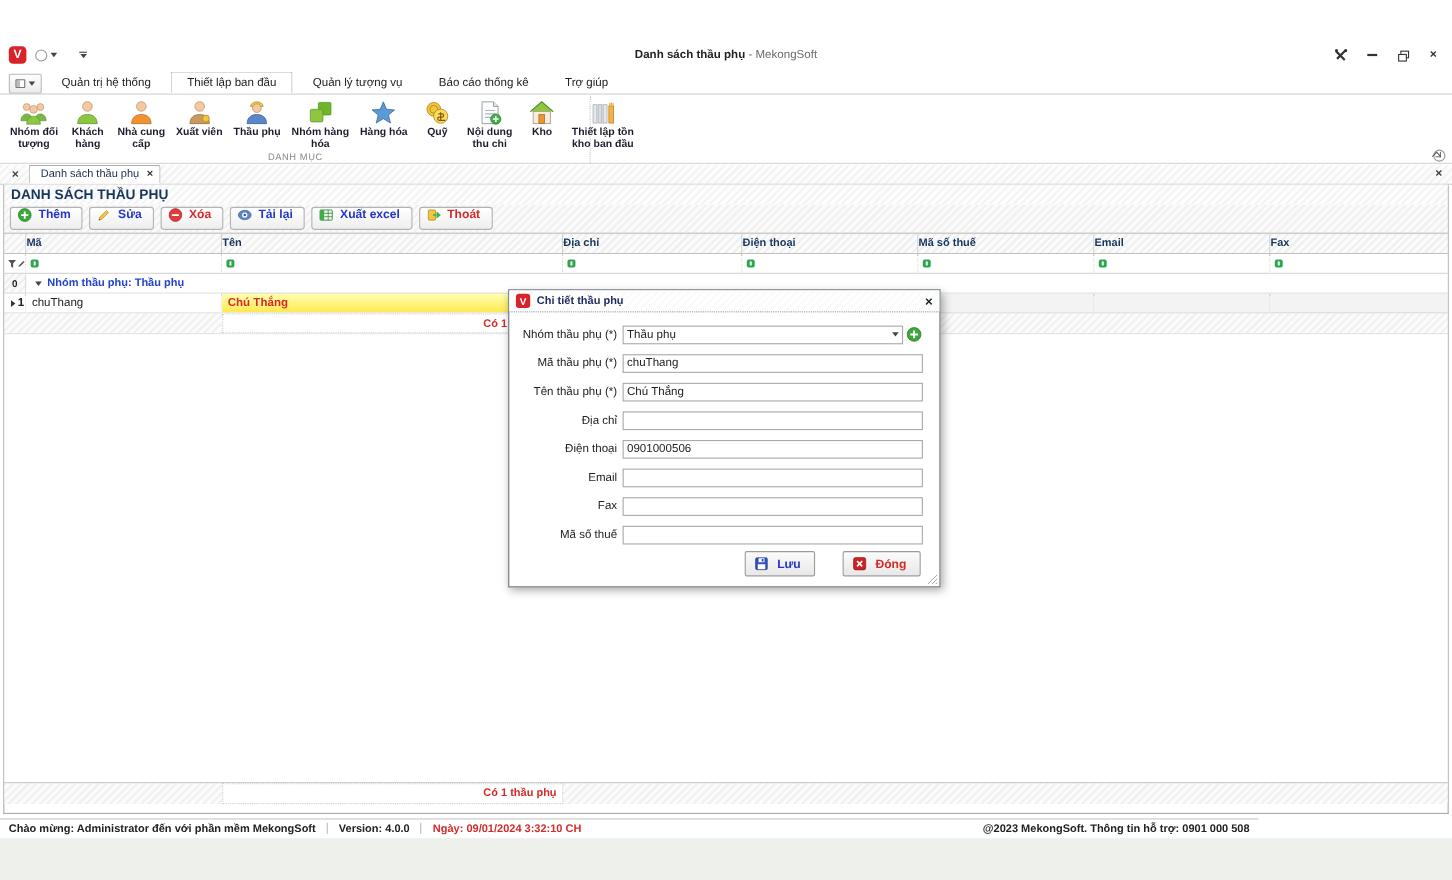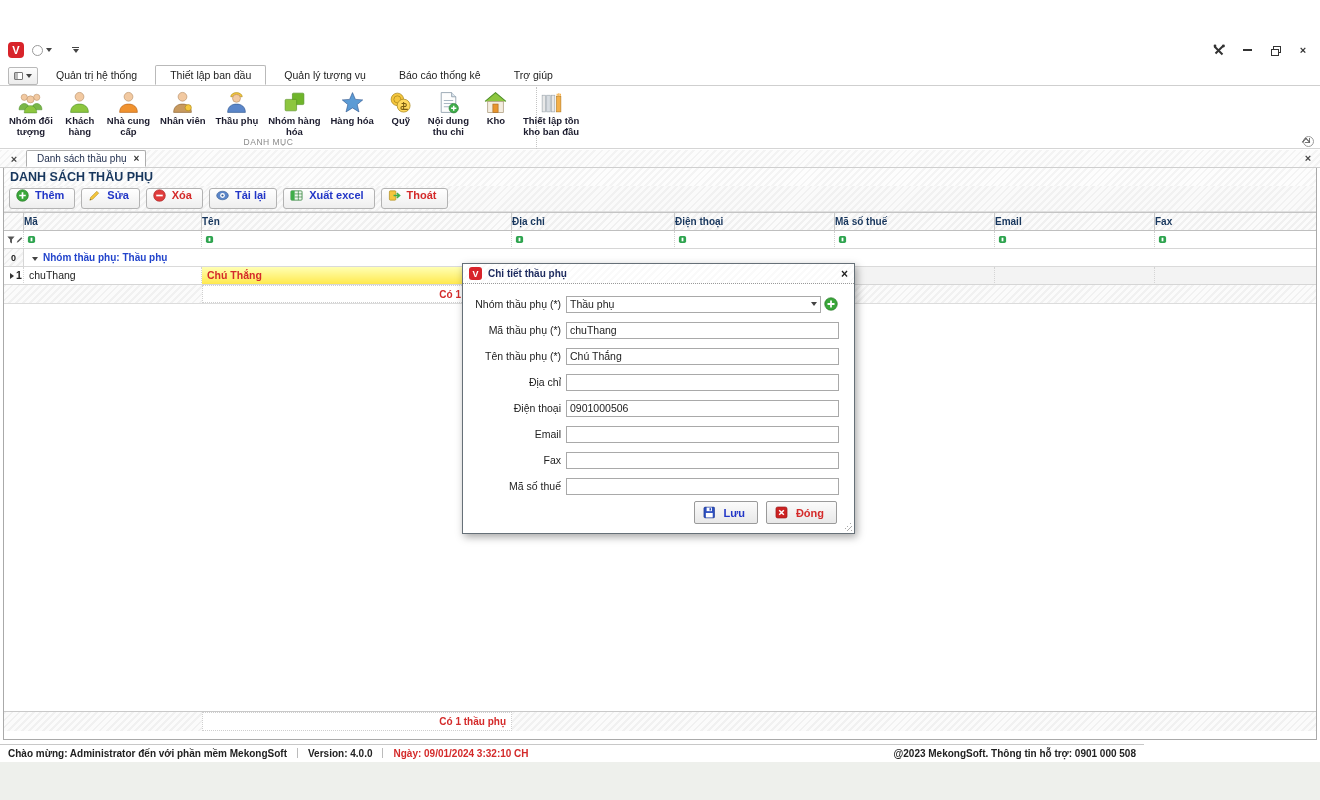--- a/index.html
+++ b/index.html
@@ -94,21 +94,21 @@
   .dlg-title .vlogo { width:13px; height:13px; font-size:9px; border-radius:3px; }
   .dlg-title .txt { font-size:10px; font-weight:bold; color:#1c2a5e; flex:1; }
   .dlg-title .x { font-size:12px; font-weight:bold; color:#222; }
   .dlg-body { position:relative; padding-top:7px; }
   .frow { display:flex; align-items:center; height:26px; }
   .frow .flabel { width:98px; text-align:right; font-size:10.5px; color:#222; margin-right:5px; }
   .finput { width:273px; height:17px; border:1px solid #a9a9a9; font-family:"Liberation Sans",sans-serif; font-size:10.5px; color:#222; padding:0 3px; background:#fff; }
   .fselect { width:255px; height:17px; border:1px solid #a9a9a9; display:flex; align-items:center; padding:0 3px; font-size:10.5px; color:#222; background:#fff; }
   .fselect .stext { flex:1; }
   .addbtn { width:14px; height:14px; margin-left:3px; }
-  .dlg-buttons { position:absolute; right:17px; bottom:9px; display:flex; gap:8px; }
+  .dlg-buttons { position:absolute; right:17px; bottom:9px; display:flex; gap:25px; }
   .dbtn { height:23px; display:inline-flex; align-items:center; gap:8px; padding:0 12px 0 8px; border:1px solid #9a9a9a; border-radius:2px; background:linear-gradient(#fbfbfb,#e8e8e8); font-family:"Liberation Sans",sans-serif; font-size:11px; font-weight:bold; cursor:default; }
   .dbtn.save { color:#2236c7; width:64px; } .dbtn.close { color:#d42a2a; }
   .grip { position:absolute; right:2px; bottom:2px; width:9px; height:9px; background:linear-gradient(135deg,transparent 0 50%,#aaa 50% 55%,transparent 55% 70%,#aaa 70% 75%,transparent 75% 90%,#aaa 90% 95%,transparent 95%); }
 </style>
 </head>
 <body>
 
 <div id="app">
 
   <div class="titlebar">
@@ -116,20 +116,21 @@
       <span class="vlogo">V</span>
       <span style="display:inline-flex;align-items:center;gap:3px;">
         <span class="qat-circle"></span>
         <span class="caret-down"></span>
       </span>
       <span class="qat-custom">
         <span class="bar"></span>
         <span class="caret-down"></span>
       </span>
     </div>
+    <div class="win-title"><b>Danh sách thầu phụ</b><span> - MekongSoft</span></div>
     <div class="winbtns">
       <span class="winbtn">
         <svg width="12" height="12" viewBox="0 0 12 12">
             <path d="M1.5 2.5 L9.5 10.5 M10.5 1.5 L2.5 9.5" stroke="#333" stroke-width="2"></path>
             <circle cx="2" cy="2" r="1.4" fill="#333"></circle>
             <circle cx="10.5" cy="2" r="1.4" fill="#333"></circle>
           </svg>
       </span>
       <span class="winbtn">
           <span class="min-glyph"></span>
@@ -187,21 +188,21 @@
         <span class="lbl">Nhà cung
 cấp</span>
       </div>
 
       <div class="ritem">
         <svg viewBox="0 0 24 24">
           <circle cx="12" cy="6.5" r="4.2" fill="#f2c9a1" stroke="#b58a5f" stroke-width="0.6"></circle>
           <path d="M3.5 21.5c0-5.5 3.8-8 8.5-8s8.5 2.5 8.5 8z" fill="#c89a5f" stroke="#8a6232" stroke-width="0.6"></path>
           <circle cx="17.5" cy="17" r="3" fill="#f5c63d" stroke="#a8861a" stroke-width="0.6"></circle>
         </svg>
-        <span class="lbl">Nhân viên</span>
+        <span class="lbl">Xuất viên</span>
       </div>
 
       <div class="ritem">
         <svg viewBox="0 0 24 24">
           <path d="M6.5 6.5a5.5 4 0 0 1 11 0z" fill="#f5c63d" stroke="#a8861a" stroke-width="0.6"></path>
           <circle cx="12" cy="8" r="3.8" fill="#f2c9a1" stroke="#b58a5f" stroke-width="0.6"></circle>
           <path d="M3.5 21.5c0-5.5 3.8-8 8.5-8s8.5 2.5 8.5 8z" fill="#5b86c9" stroke="#33598f" stroke-width="0.6"></path>
         </svg>
         <span class="lbl">Thầu phụ</span>
       </div>

